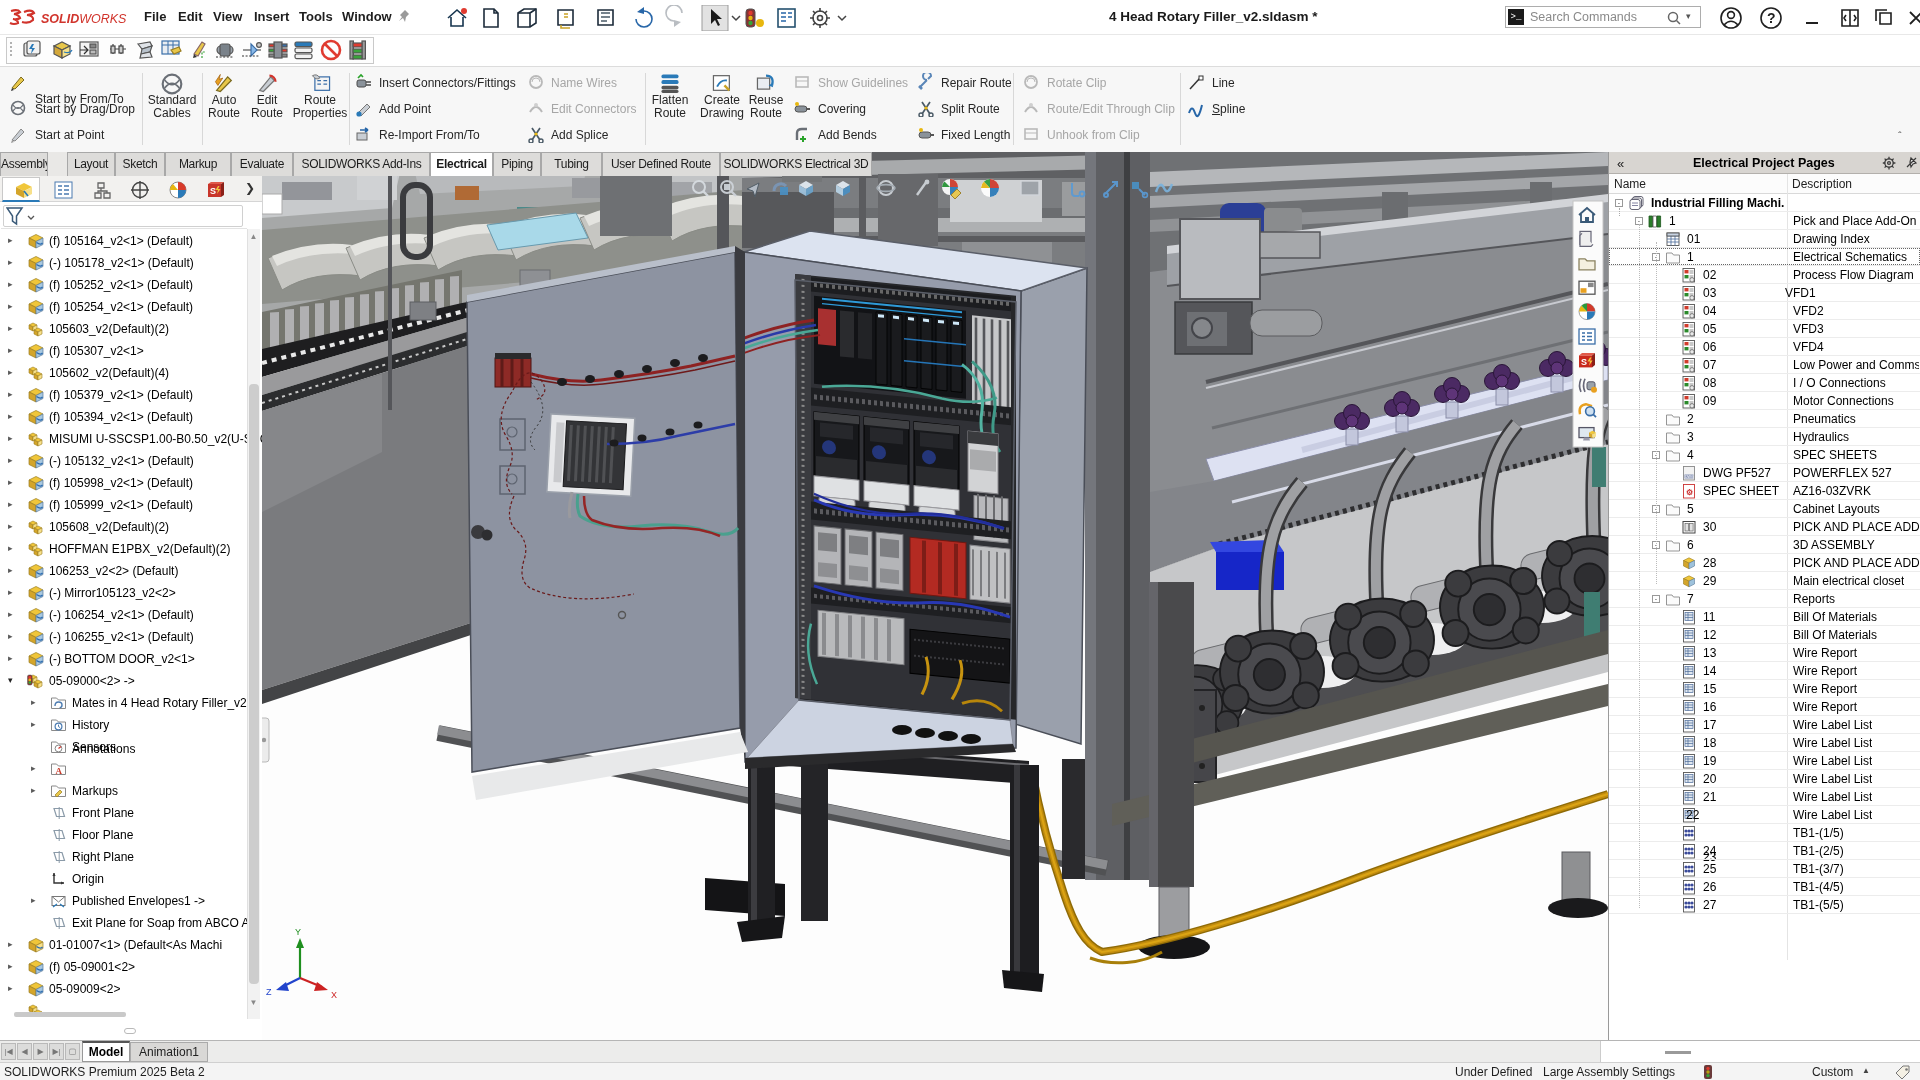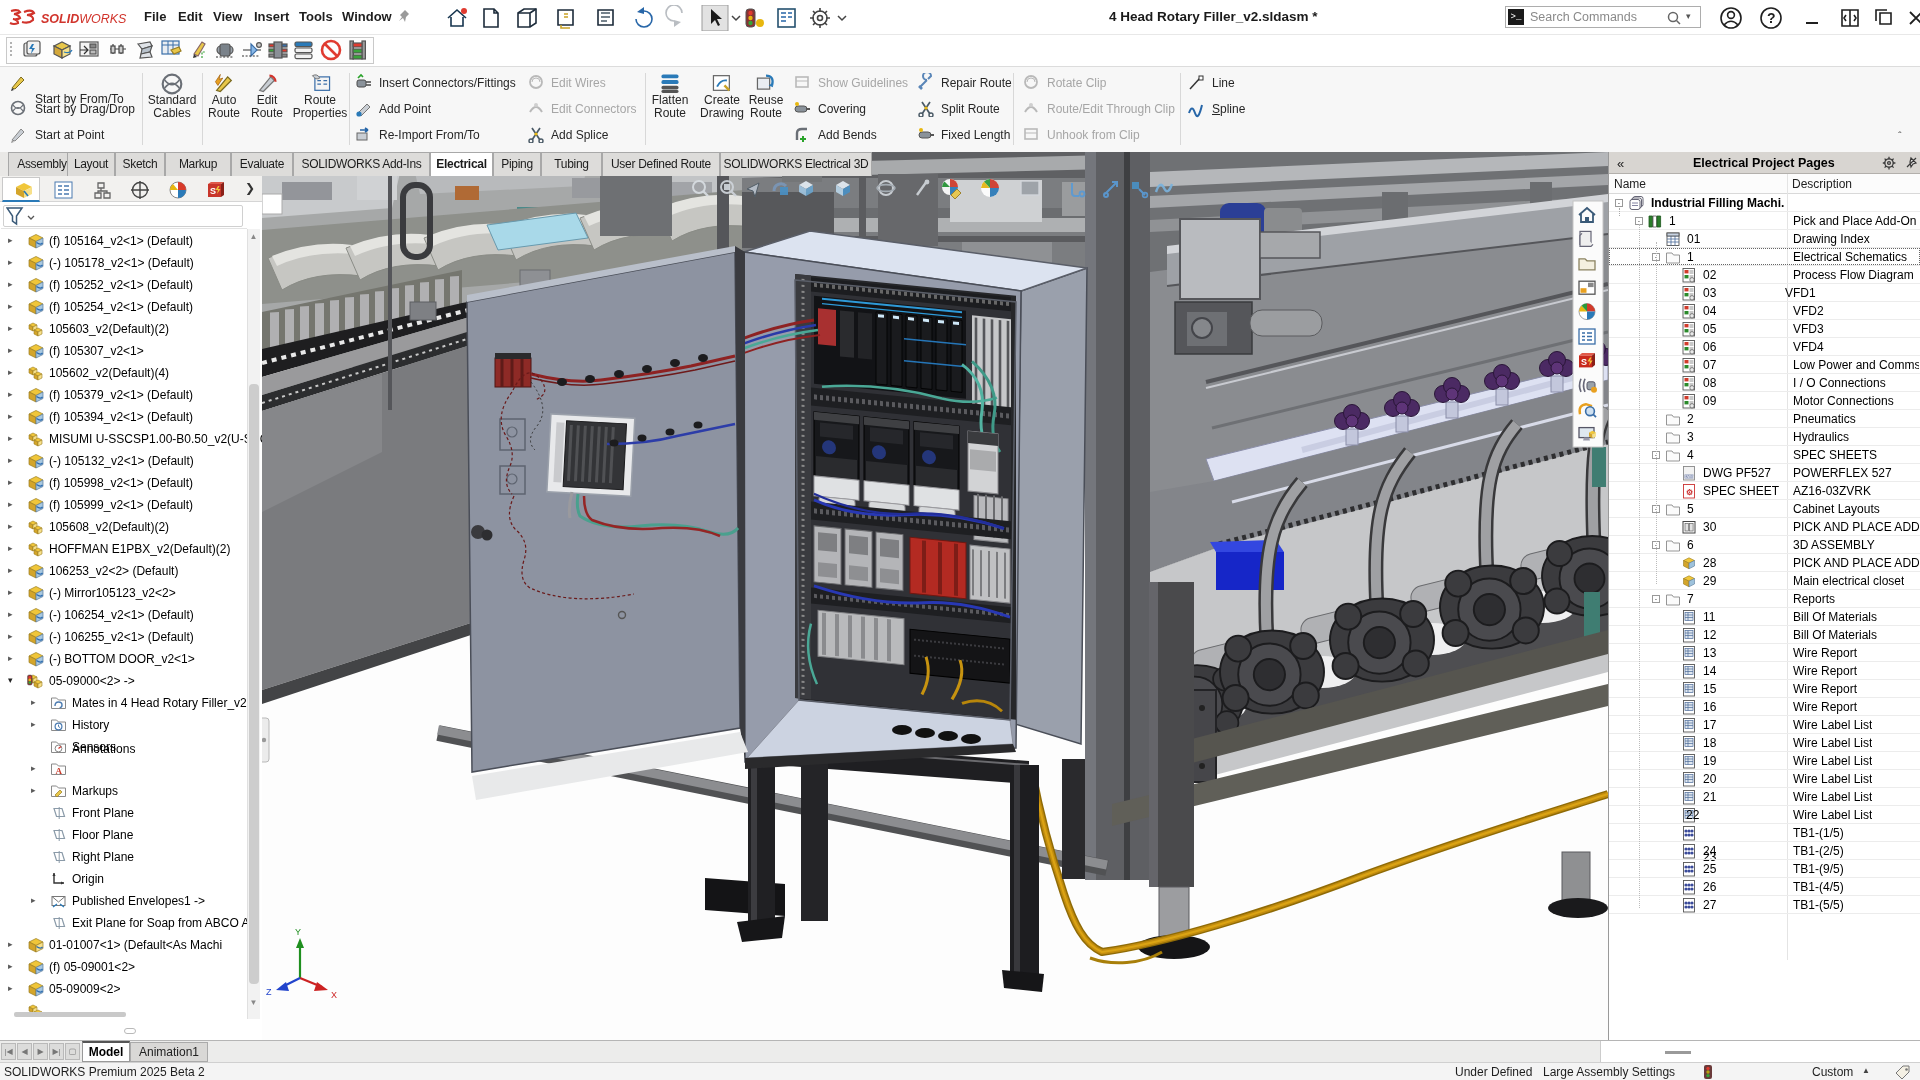--- a/index.html
+++ b/index.html
@@ -239,21 +239,21 @@
 <div class="rtxt" style="left:379px;top:102px">Add Point</div>
 <svg class="abs" style="left:355px;top:125px" width="18" height="18" viewBox="0 0 18 18">
     <rect x="2" y="8" width="10" height="7" fill="#c9ced4" stroke="#666"></rect>
     <path d="M5 5 h8 M13 5 l-3 -2 M13 5 l-3 2" stroke="#2766a8" fill="none" stroke-width="1.6"></path>
   </svg>
 <div class="rtxt" style="left:379px;top:128px">Re-Import From/To</div>
 <svg class="abs" style="left:527px;top:73px" width="18" height="18" viewBox="0 0 18 18">
     <circle cx="9" cy="9" r="6" fill="none" stroke="#b9b9b9" stroke-width="1.8"></circle>
     <path d="M5 9 a4 4 0 0 1 8 0" fill="none" stroke="#b9b9b9"></path>
   </svg>
-<div class="rtxt rgrey" style="left:551px;top:76px">Edit Wires</div>
+<div class="rtxt rgrey" style="left:551px;top:76px">Name Wires</div>
 <svg class="abs" style="left:527px;top:99px" width="18" height="18" viewBox="0 0 18 18">
     <path d="M3 13 q6 -10 12 0" fill="none" stroke="#b9b9b9" stroke-width="2"></path>
     <circle cx="9" cy="6" r="2" fill="#cfcfcf"></circle>
   </svg>
 <div class="rtxt rgrey" style="left:551px;top:102px">Edit Connectors</div>
 <svg class="abs" style="left:527px;top:125px" width="18" height="18" viewBox="0 0 18 18">
     <path d="M5 3 l8 12 M13 3 L5 15" stroke="#4a5a66" stroke-width="1.7"></path>
     <circle cx="4" cy="16" r="2" fill="none" stroke="#4a5a66" stroke-width="1.4"></circle>
     <circle cx="14" cy="16" r="2" fill="none" stroke="#4a5a66" stroke-width="1.4"></circle>
     <circle cx="9" cy="9" r="1.6" fill="#e8b70f"></circle>
@@ -334,21 +334,21 @@
     <path d="M3 15 L13 4" stroke="#333" stroke-width="1.5"></path>
     <rect x="12" y="2" width="4" height="4" fill="#fff" stroke="#333"></rect>
   </svg>
 <div class="rtxt" style="left:1212px;top:76px">Line</div>
 <svg class="abs" style="left:1187px;top:100px" width="18" height="18" viewBox="0 0 18 18">
     <path d="M2 13 q3 -9 6 0 q3 9 7 -8" stroke="#2766a8" fill="none" stroke-width="2"></path>
   </svg>
 <div class="rtxt" style="left:1212px;top:102px"><span style="text-decoration:underline">S</span>pline</div>
 <div class="abs" style="left:1898px;top:130px;font-size:11px;color:#555">ˆ</div>
 <div id="tabsrow" class="abs">
-    <div class="tab" style="left:8px;width:68px">Assembly</div>
+    <div class="tab" style="left:0px;width:48px">Assembly</div>
     <div class="tab" style="left:67px;width:48px">Layout</div>
     <div class="tab" style="left:115px;width:50px">Sketch</div>
     <div class="tab" style="left:165px;width:66px">Markup</div>
     <div class="tab" style="left:231px;width:62px">Evaluate</div>
     <div class="tab" style="left:293px;width:137px">SOLIDWORKS Add-Ins</div>
     <div class="tab tabact" style="left:430px;width:63px">Electrical</div>
     <div class="tab" style="left:493px;width:48px">Piping</div>
     <div class="tab" style="left:541px;width:61px">Tubing</div>
     <div class="tab" style="left:602px;width:118px">User Defined Route</div>
     <div class="tab" style="left:720px;width:152px">SOLIDWORKS Electrical 3D</div>
@@ -1038,21 +1038,21 @@
       <g fill="#3a4a9a">
         <circle cx="5" cy="6" r="1.6"></circle>
         <circle cx="8" cy="6" r="1.6"></circle>
         <circle cx="11" cy="6" r="1.6"></circle>
         <circle cx="5" cy="10" r="1.6"></circle>
         <circle cx="8" cy="10" r="1.6"></circle>
         <circle cx="11" cy="10" r="1.6"></circle>
       </g>
     </svg>
     <div class="rptext" style="left:94px;top:710px;max-width:82px;overflow:hidden">25</div>
-    <div class="rptext" style="left:184px;top:710px;max-width:126px;overflow:hidden">TB1-(9/5)</div>
+    <div class="rptext" style="left:184px;top:710px;max-width:126px;overflow:hidden">TB1-(3/7)</div>
     <div class="abs" style="left:0;top:743px;width:312px;height:1px;background:#ececec"></div>
     <svg class="abs" style="left:72px;top:727px" width="16" height="16" viewBox="0 0 16 16">
       <rect x="2.5" y="1.5" width="11" height="13.5" fill="#fff" stroke="#555" stroke-width="0.9"></rect>
       <g fill="#3a4a9a">
         <circle cx="5" cy="6" r="1.6"></circle>
         <circle cx="8" cy="6" r="1.6"></circle>
         <circle cx="11" cy="6" r="1.6"></circle>
         <circle cx="5" cy="10" r="1.6"></circle>
         <circle cx="8" cy="10" r="1.6"></circle>
         <circle cx="11" cy="10" r="1.6"></circle>

